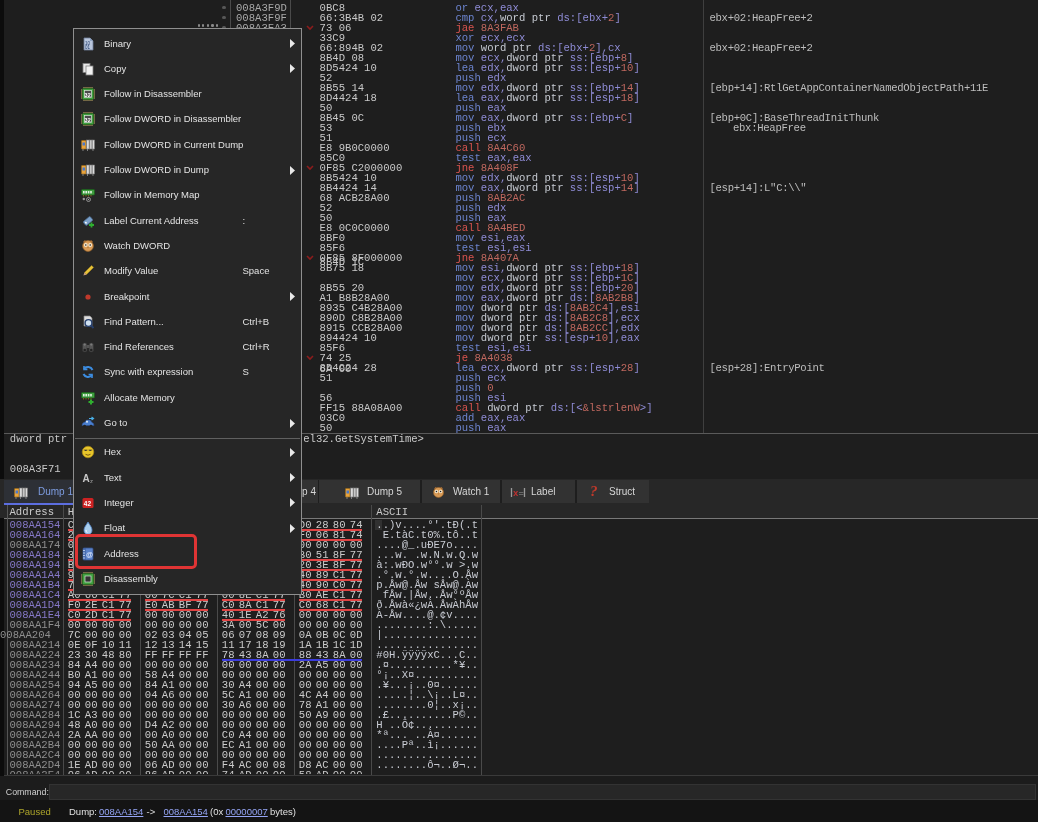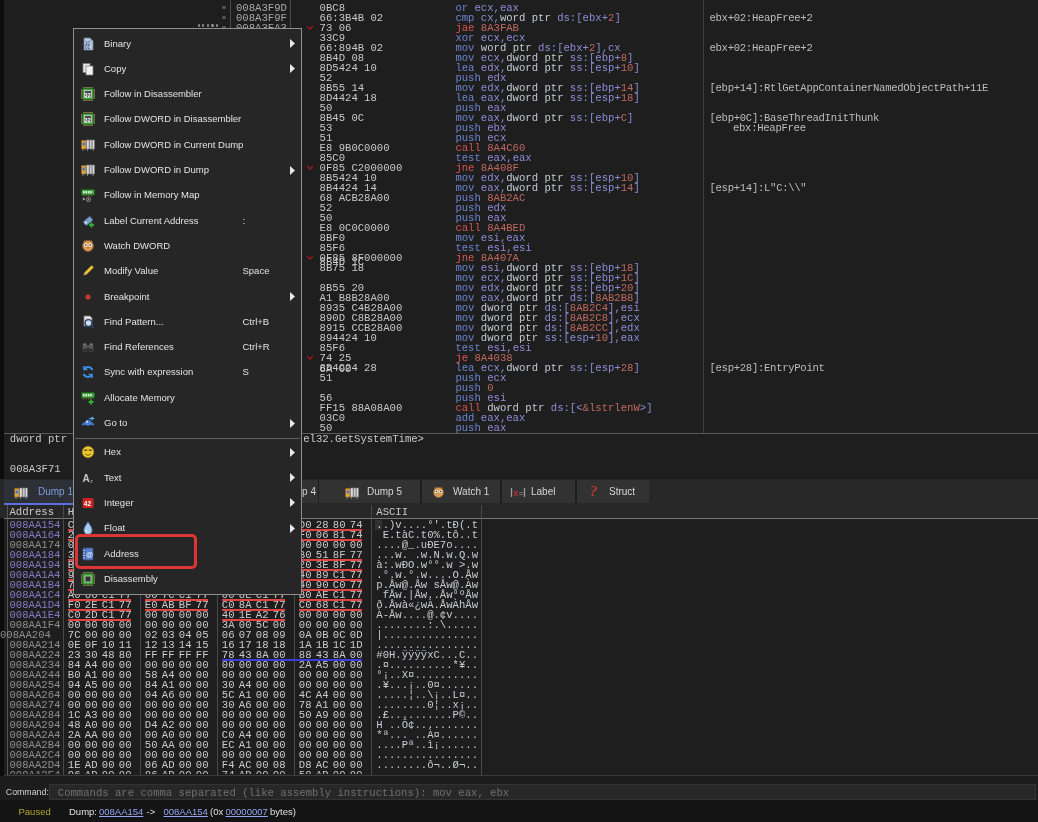--- a/index.html
+++ b/index.html
@@ -313,21 +313,21 @@
 <div class="a m" style="left:376.3px;top:620.3px;height:10px;color:#c9ccd4">........:.\.....</div>
 <div class="a m" style="left:0;top:630.3px;height:10px;color:#8f8f8f">008AA204</div>
 <div class="a m" style="left:67.8px;top:630.3px;height:10px;word-spacing:-2.08px;color:#cbcbcb">7C 00 00 00</div>
 <div class="a m" style="left:144.8px;top:630.3px;height:10px;word-spacing:-2.08px;color:#cbcbcb">02 03 04 05</div>
 <div class="a m" style="left:221.8px;top:630.3px;height:10px;word-spacing:-2.08px;color:#cbcbcb">06 07 08 09</div>
 <div class="a m" style="left:298.8px;top:630.3px;height:10px;word-spacing:-2.08px;color:#cbcbcb">0A 0B 0C 0D</div>
 <div class="a m" style="left:376.3px;top:630.3px;height:10px;color:#c9ccd4">|...............</div>
 <div class="a m" style="left:9.5px;top:640.3px;height:10px;color:#8f8f8f">008AA214</div>
 <div class="a m" style="left:67.8px;top:640.3px;height:10px;word-spacing:-2.08px;color:#cbcbcb">0E 0F 10 11</div>
 <div class="a m" style="left:144.8px;top:640.3px;height:10px;word-spacing:-2.08px;color:#cbcbcb">12 13 14 15</div>
-<div class="a m" style="left:221.8px;top:640.3px;height:10px;word-spacing:-2.08px;color:#cbcbcb">16 17 18 18</div>
+<div class="a m" style="left:221.8px;top:640.3px;height:10px;word-spacing:-2.08px;color:#cbcbcb">11 17 18 19</div>
 <div class="a m" style="left:298.8px;top:640.3px;height:10px;word-spacing:-2.08px;color:#cbcbcb">1A 1B 1C 1D</div>
 <div class="a m" style="left:376.3px;top:640.3px;height:10px;color:#c9ccd4">................</div>
 <div class="a m" style="left:9.5px;top:650.3px;height:10px;color:#8f8f8f">008AA224</div>
 <div class="a m" style="left:67.8px;top:650.3px;height:10px;word-spacing:-2.08px;color:#cbcbcb">23 30 48 80</div>
 <div class="a m" style="left:144.8px;top:650.3px;height:10px;word-spacing:-2.08px;color:#cbcbcb">FF FF FF FF</div>
 <div class="a m" style="left:221.8px;top:650.3px;height:10px;word-spacing:-2.08px;color:#cbcbcb">78 43 8A 00</div>
 <div class="a m" style="left:298.8px;top:650.3px;height:10px;word-spacing:-2.08px;color:#cbcbcb">88 43 8A 00</div>
 <div class="a m" style="left:376.3px;top:650.3px;height:10px;color:#c9ccd4">#0H.ÿÿÿÿxC...C..</div>
 <div class="a" style="left:221.8px;top:658.8px;width:140.7px;height:1.8px;background:#3c3cdc"></div>
 <div class="a m" style="left:9.5px;top:660.3px;height:10px;color:#8f8f8f">008AA234</div>
@@ -401,21 +401,20 @@
       <div class="m" style="position:absolute;left:67.8px;top:0;word-spacing:-2.08px;color:#cbcbcb">96 AD 00 00</div>
       <div class="m" style="position:absolute;left:144.8px;top:0;word-spacing:-2.08px;color:#cbcbcb">86 AD 00 00</div>
       <div class="m" style="position:absolute;left:221.8px;top:0;word-spacing:-2.08px;color:#cbcbcb">74 AD 00 00</div>
       <div class="m" style="position:absolute;left:298.8px;top:0;word-spacing:-2.08px;color:#cbcbcb">58 AD 00 00</div>
       <div class="m" style="position:absolute;left:376.3px;top:0;color:#c9ccd4">................</div>
     </div>
 <div class="a" style="left:4px;top:774.5px;width:1034px;height:1px;background:#3a3a3a"></div>
 <div class="a" style="left:0;top:775.5px;width:1038px;height:25px;background:#1c1c1c"></div>
 <div class="a cm" style="left:5.8px;top:786.5px;color:#d2d2d2">Command:</div>
 <div class="a" style="left:49px;top:784px;width:987px;height:16px;background:#272727;border:1px solid #333;box-sizing:border-box"></div>
-<div class="a m" style="left:57.8px;top:787.5px;height:10px;color:#707070">Commands are comma separated (like assembly instructions): mov eax, ebx</div>
 <div class="a" style="left:0;top:800px;width:1038px;height:22px;background:#141414"></div>
 <div class="a s" style="left:18.5px;top:806px;color:#ada52b">Paused</div>
 <div class="a s" style="left:69px;top:806px;color:#e0e0e0">Dump:</div>
 <div class="a s" style="left:99px;top:806px;color:#95a5f5;text-decoration:underline">008AA154</div>
 <div class="a s" style="left:146.5px;top:806px;color:#e0e0e0">-&gt;</div>
 <div class="a s" style="left:163.5px;top:806px;color:#95a5f5;text-decoration:underline">008AA154</div>
 <div class="a s" style="left:210px;top:806px;color:#e0e0e0">(0x</div>
 <div class="a s" style="left:225.5px;top:806px;color:#95a5f5;text-decoration:underline">00000007</div>
 <div class="a s" style="left:270px;top:806px;color:#e0e0e0">bytes)</div>
 <div class="a" style="left:73px;top:28px;width:229px;height:567px;background:#262626;border:1px solid #8f8f8f;box-sizing:border-box"></div>

